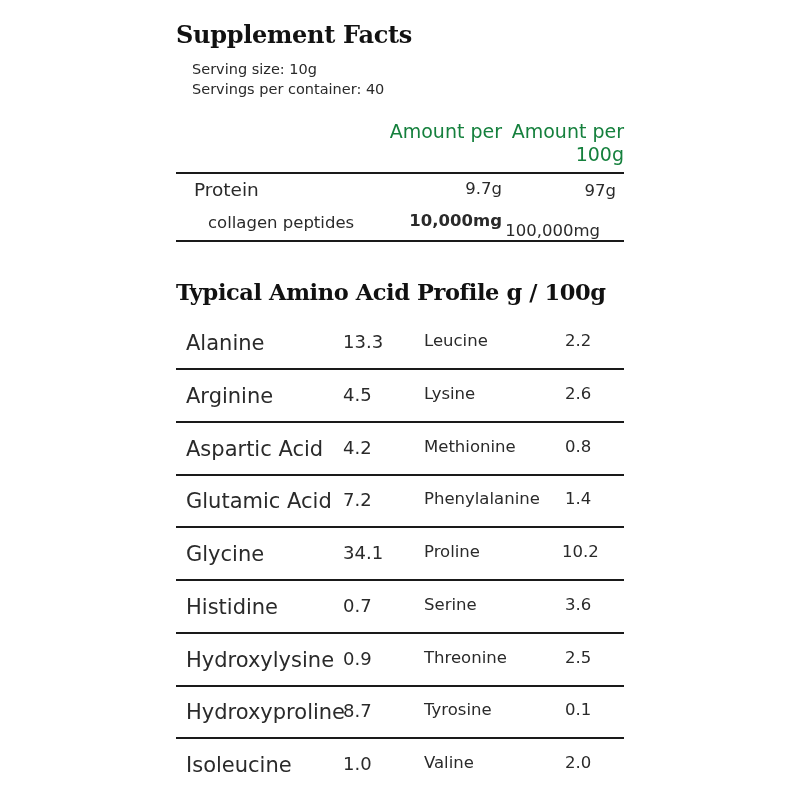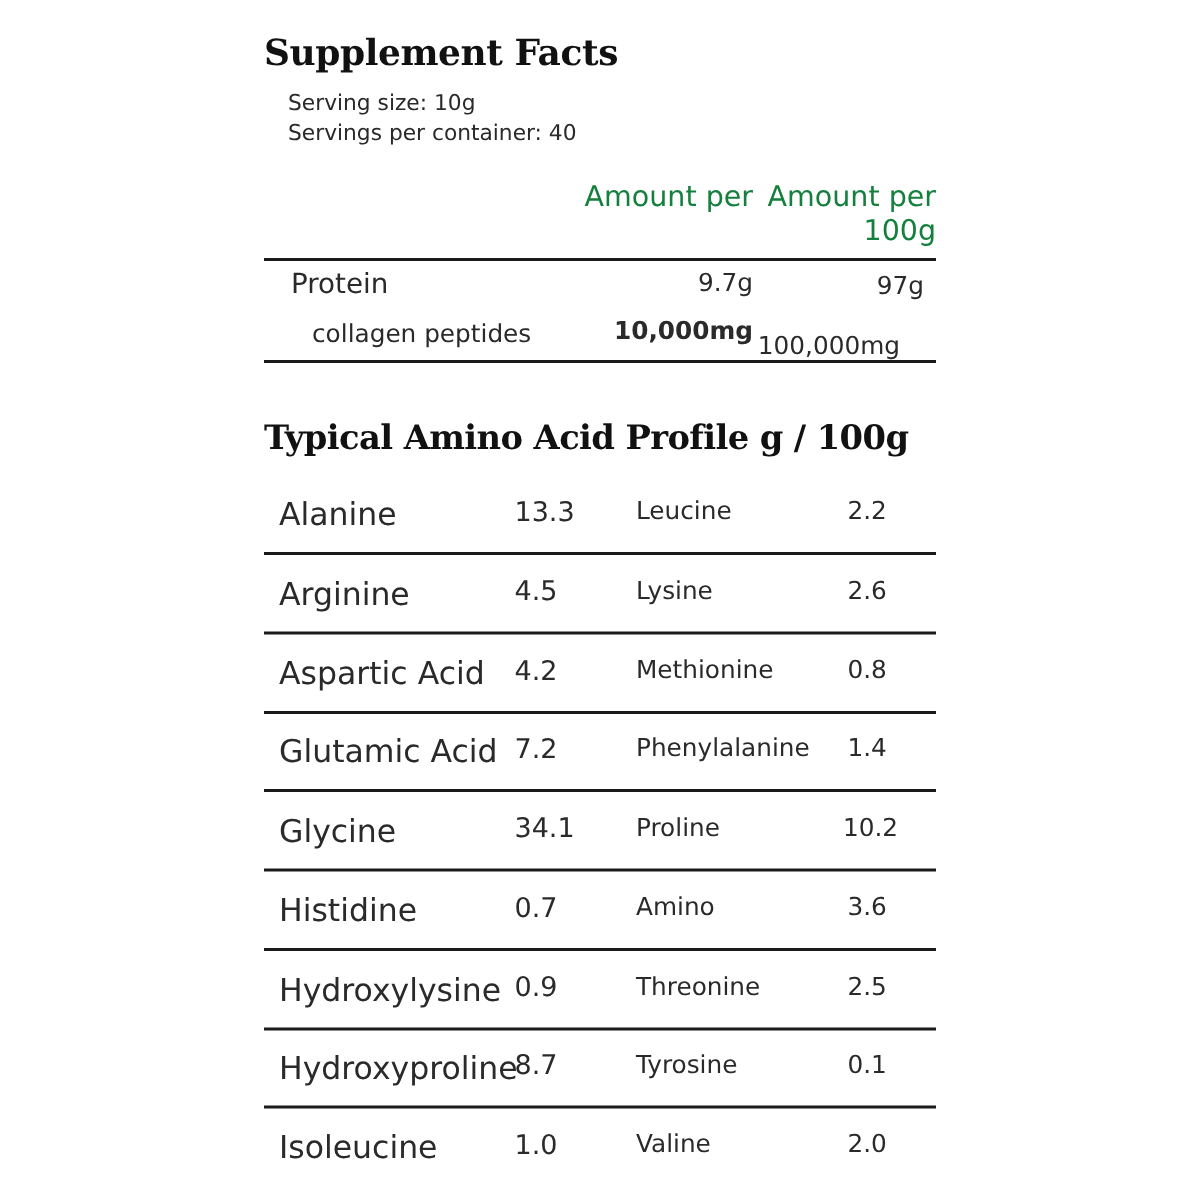--- a/index.html
+++ b/index.html
@@ -84,21 +84,21 @@
   <div class="arow" style="top:542px">
     <span class="n1">Glycine</span>
     <span class="v1">34.1</span>
     <span class="n2">Proline</span>
     <span class="v2" style="left:386px">10.2</span>
     <div class="line"></div>
   </div>
   <div class="arow" style="top:595px">
     <span class="n1">Histidine</span>
     <span class="v1">0.7</span>
-    <span class="n2">Amino</span>
+    <span class="n2">Serine</span>
     <span class="v2">3.6</span>
     <div class="line"></div>
   </div>
   <div class="arow" style="top:648px">
     <span class="n1">Hydroxylysine</span>
     <span class="v1">0.9</span>
     <span class="n2">Threonine</span>
     <span class="v2">2.5</span>
     <div class="line"></div>
   </div>

